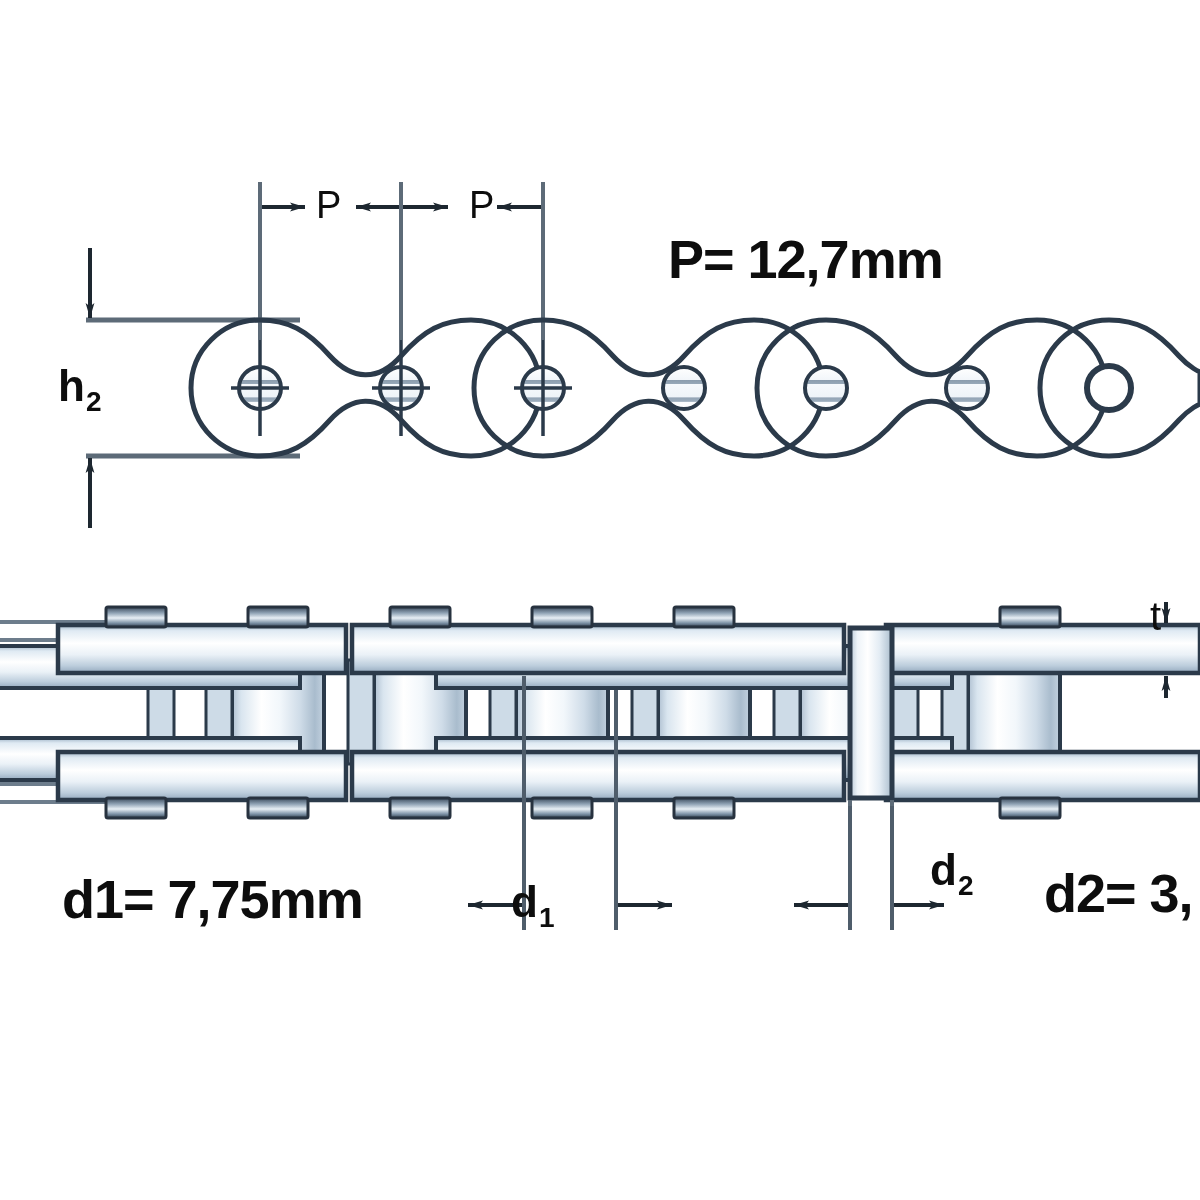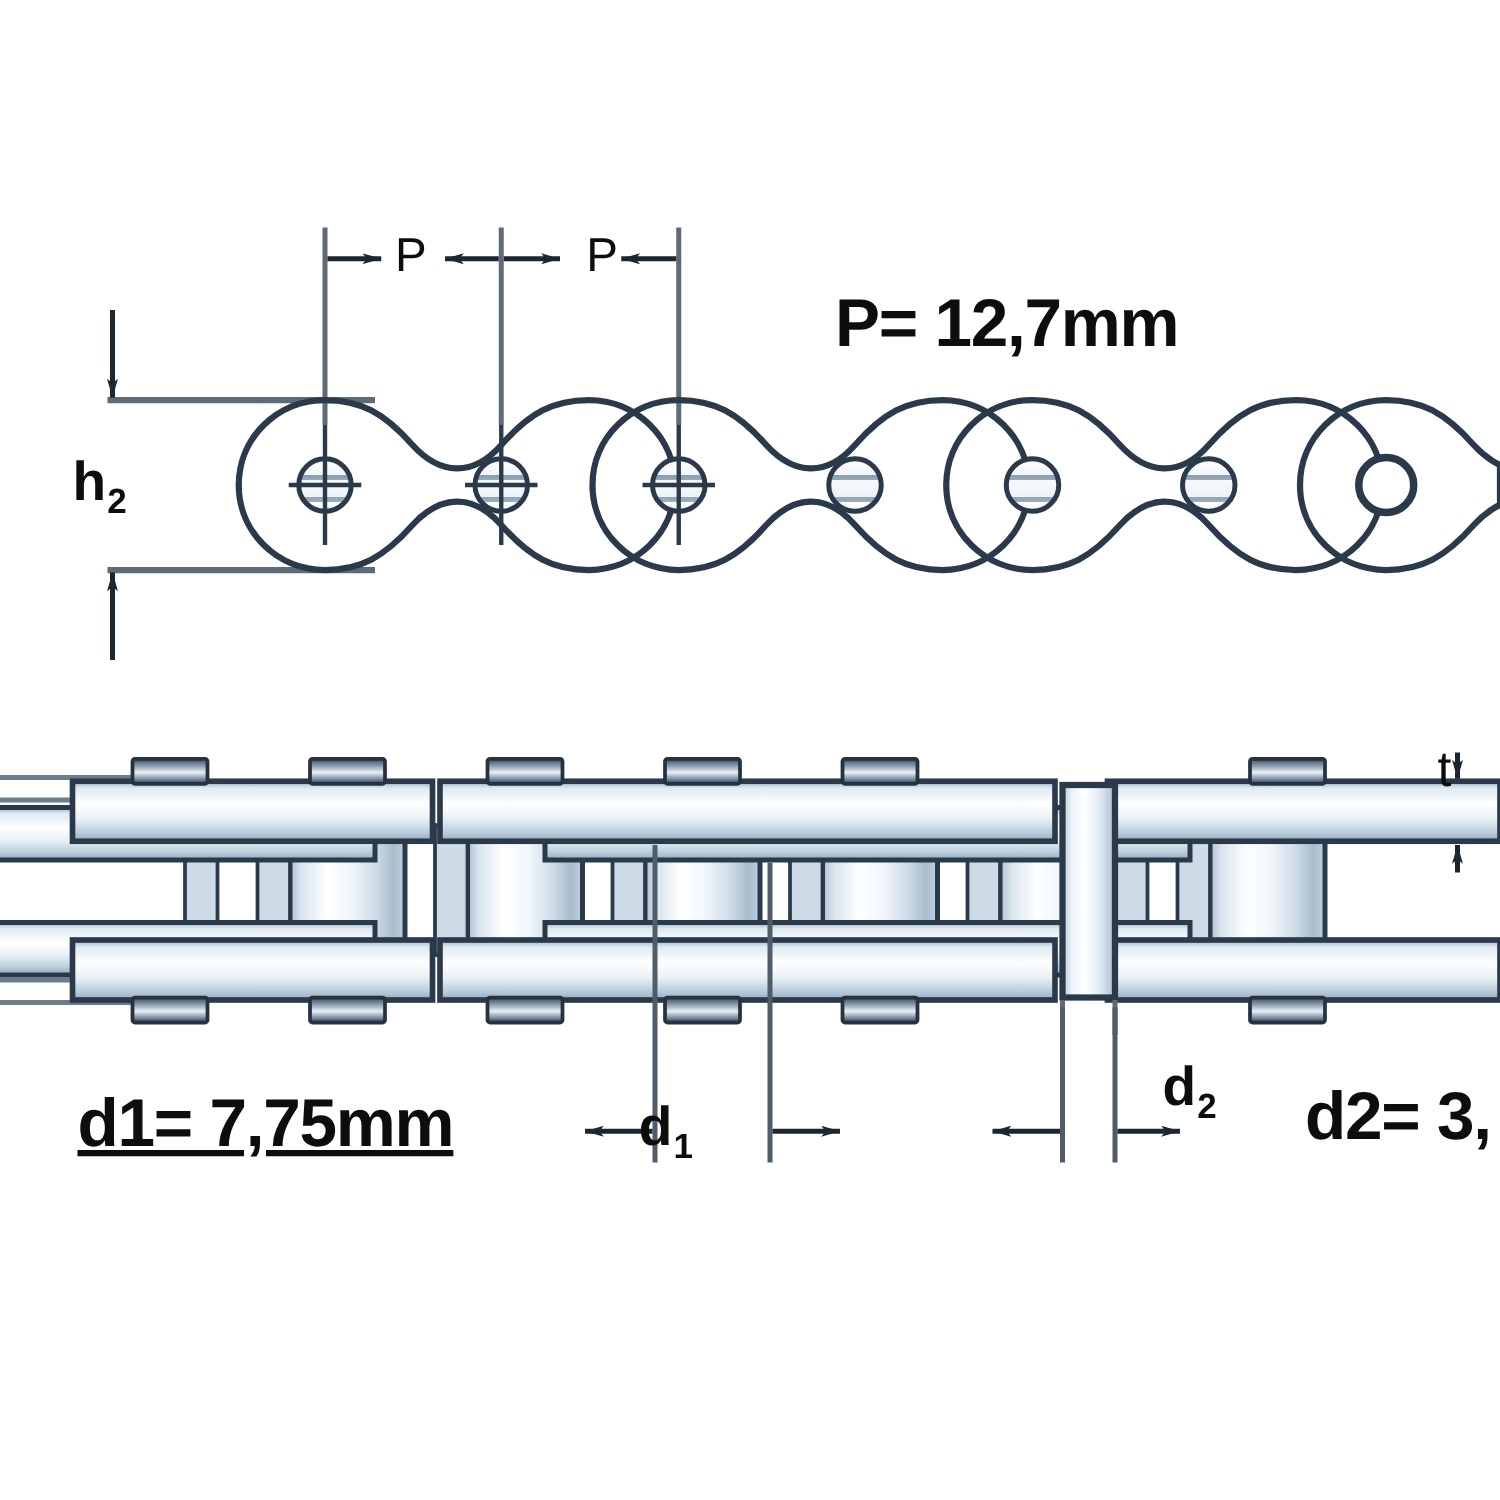--- a/index.html
+++ b/index.html
@@ -353,21 +353,21 @@
   <div class="lbl lbl-p" style="left:316px; top:186px;">P</div>
 
   <div class="lbl lbl-p" style="left:469px; top:186px;">P</div>
 
   <div class="lbl lbl-big" style="left:668px; top:232px;text-align:center;">P= 12,7mm</div>
 
   <div class="lbl lbl-dim" style="left:58px; top:364px;"><span>h</span><span class="sub">2</span></div>
 
   <div class="lbl lbl-t" style="left:1150px; top:596px;">t</div>
 
-  <div class="lbl lbl-big" style="left:62px; top:872px;text-decoration:underline;">d1= 7,75mm</div>
+  <div class="lbl lbl-big" style="left:62px; top:872px;">d1= 7,75mm</div>
 
   <div class="lbl lbl-dim" style="left:511px; top:880px;"><span>d</span><span class="sub">1</span></div>
 
   <div class="lbl lbl-dim" style="left:930px; top:848px;"><span>d</span><span class="sub">2</span></div>
 
   <div class="lbl lbl-big" style="left:1012px; top:866px;margin-left:32px;">d2= 3,</div>
 
 </div>
 
 </body></html>

